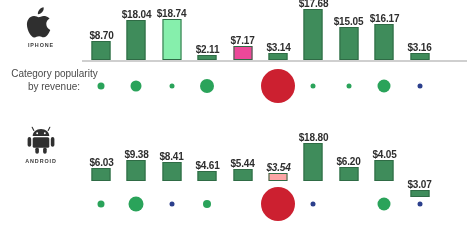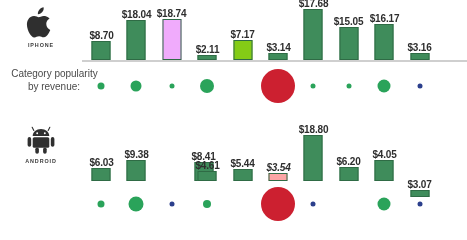--- a/index.html
+++ b/index.html
@@ -172,31 +172,31 @@
             <div class="bar" style="height: 19px; background: rgb(63, 140, 91); border-color: rgb(47, 107, 69);">
               <span class="bar-label" style="color: rgb(46, 46, 46);">$8.70</span>
             </div>
           </div>
           <div class="bar-slot" style="left: 37.4px; top: 18px; height: 42px;">
             <div class="bar" style="height: 40px; background: rgb(63, 140, 91); border-color: rgb(47, 107, 69);">
               <span class="bar-label" style="color: rgb(46, 46, 46);">$18.04</span>
             </div>
           </div>
           <div class="bar-slot" style="left: 72.8px; top: 18px; height: 42px;">
-            <div class="bar" style="height: 41px; background: #f0abfc; border-color: rgb(47, 107, 69);">
+            <div class="bar" style="height: 41px; background: #86efac; border-color: rgb(47, 107, 69);">
               <span class="bar-label" style="color: rgb(46, 46, 46);">$18.74</span>
             </div>
           </div>
           <div class="bar-slot" style="left: 108.2px; top: 18px; height: 42px;">
             <div class="bar" style="height: 5px; background: rgb(63, 140, 91); border-color: rgb(47, 107, 69);">
               <span class="bar-label" style="color: rgb(46, 46, 46);">$2.11</span>
             </div>
           </div>
           <div class="bar-slot" style="left: 143.6px; top: 18px; height: 42px;">
-            <div class="bar" style="height: 20px; background: #84cc16; border-color: rgb(47, 107, 69);">
+            <div class="bar" style="height: 14px; background: #ec4899; border-color: rgb(47, 107, 69);">
               <span class="bar-label" style="color: rgb(46, 46, 46);">$7.17</span>
             </div>
           </div>
           <div class="bar-slot" style="left: 179px; top: 18px; height: 42px;">
             <div class="bar" style="height: 7px; background: rgb(63, 140, 91); border-color: rgb(47, 107, 69);">
               <span class="bar-label" style="color: rgb(46, 46, 46);">$3.14</span>
             </div>
           </div>
           <div class="bar-slot" style="left: 214.4px; top: 18px; height: 42px;">
             <div class="bar" style="height: 51px; background: rgb(63, 140, 91); border-color: rgb(47, 107, 69);">
@@ -283,42 +283,42 @@
           <div class="bar-slot" style="left: 2px; top: 21px; height: 42px;">
             <div class="bar" style="height: 13px; background: rgb(63, 140, 91); border-color: rgb(47, 107, 69);">
               <span class="bar-label" style="color: rgb(46, 46, 46);">$6.03</span>
             </div>
           </div>
           <div class="bar-slot" style="left: 37.4px; top: 21px; height: 42px;">
             <div class="bar" style="height: 21px; background: rgb(63, 140, 91); border-color: rgb(47, 107, 69);">
               <span class="bar-label" style="color: rgb(46, 46, 46);">$9.38</span>
             </div>
           </div>
-          <div class="bar-slot" style="left: 72.8px; top: 21px; height: 42px; margin-left: 32px;">
+          <div class="bar-slot" style="left: 72.8px; top: 21px; height: 42px;">
             <div class="bar" style="height: 19px; background: rgb(63, 140, 91); border-color: rgb(47, 107, 69);">
               <span class="bar-label" style="color: rgb(46, 46, 46);">$8.41</span>
             </div>
           </div>
           <div class="bar-slot" style="left: 108.2px; top: 21px; height: 42px;">
             <div class="bar" style="height: 10px; background: rgb(63, 140, 91); border-color: rgb(47, 107, 69);">
               <span class="bar-label" style="color: rgb(46, 46, 46);">$4.61</span>
             </div>
           </div>
           <div class="bar-slot" style="left: 143.6px; top: 21px; height: 42px;">
             <div class="bar" style="height: 12px; background: rgb(63, 140, 91); border-color: rgb(47, 107, 69);">
               <span class="bar-label" style="color: rgb(46, 46, 46);">$5.44</span>
             </div>
           </div>
           <div class="bar-slot" style="left: 179px; top: 21px; height: 42px;">
             <div class="bar" style="height: 8px; background: #fca5a5; border-color: rgb(47, 107, 69); font-style: italic;">
               <span class="bar-label" style="color: rgb(46, 46, 46);">$3.54</span>
             </div>
           </div>
           <div class="bar-slot" style="left: 214.4px; top: 21px; height: 42px;">
-            <div class="bar" style="height: 46px; background: rgb(63, 140, 91); border-color: rgb(47, 107, 69);">
+            <div class="bar" style="height: 38px; background: rgb(63, 140, 91); border-color: rgb(47, 107, 69);">
               <span class="bar-label" style="color: rgb(46, 46, 46);">$18.80</span>
             </div>
           </div>
           <div class="bar-slot" style="left: 249.8px; top: 21px; height: 42px;">
             <div class="bar" style="height: 14px; background: rgb(63, 140, 91); border-color: rgb(47, 107, 69);">
               <span class="bar-label" style="color: rgb(46, 46, 46);">$6.20</span>
             </div>
           </div>
           <div class="bar-slot" style="left: 285.2px; top: 21px; height: 42px;">
             <div class="bar" style="height: 21px; background: rgb(63, 140, 91); border-color: rgb(47, 107, 69);">

